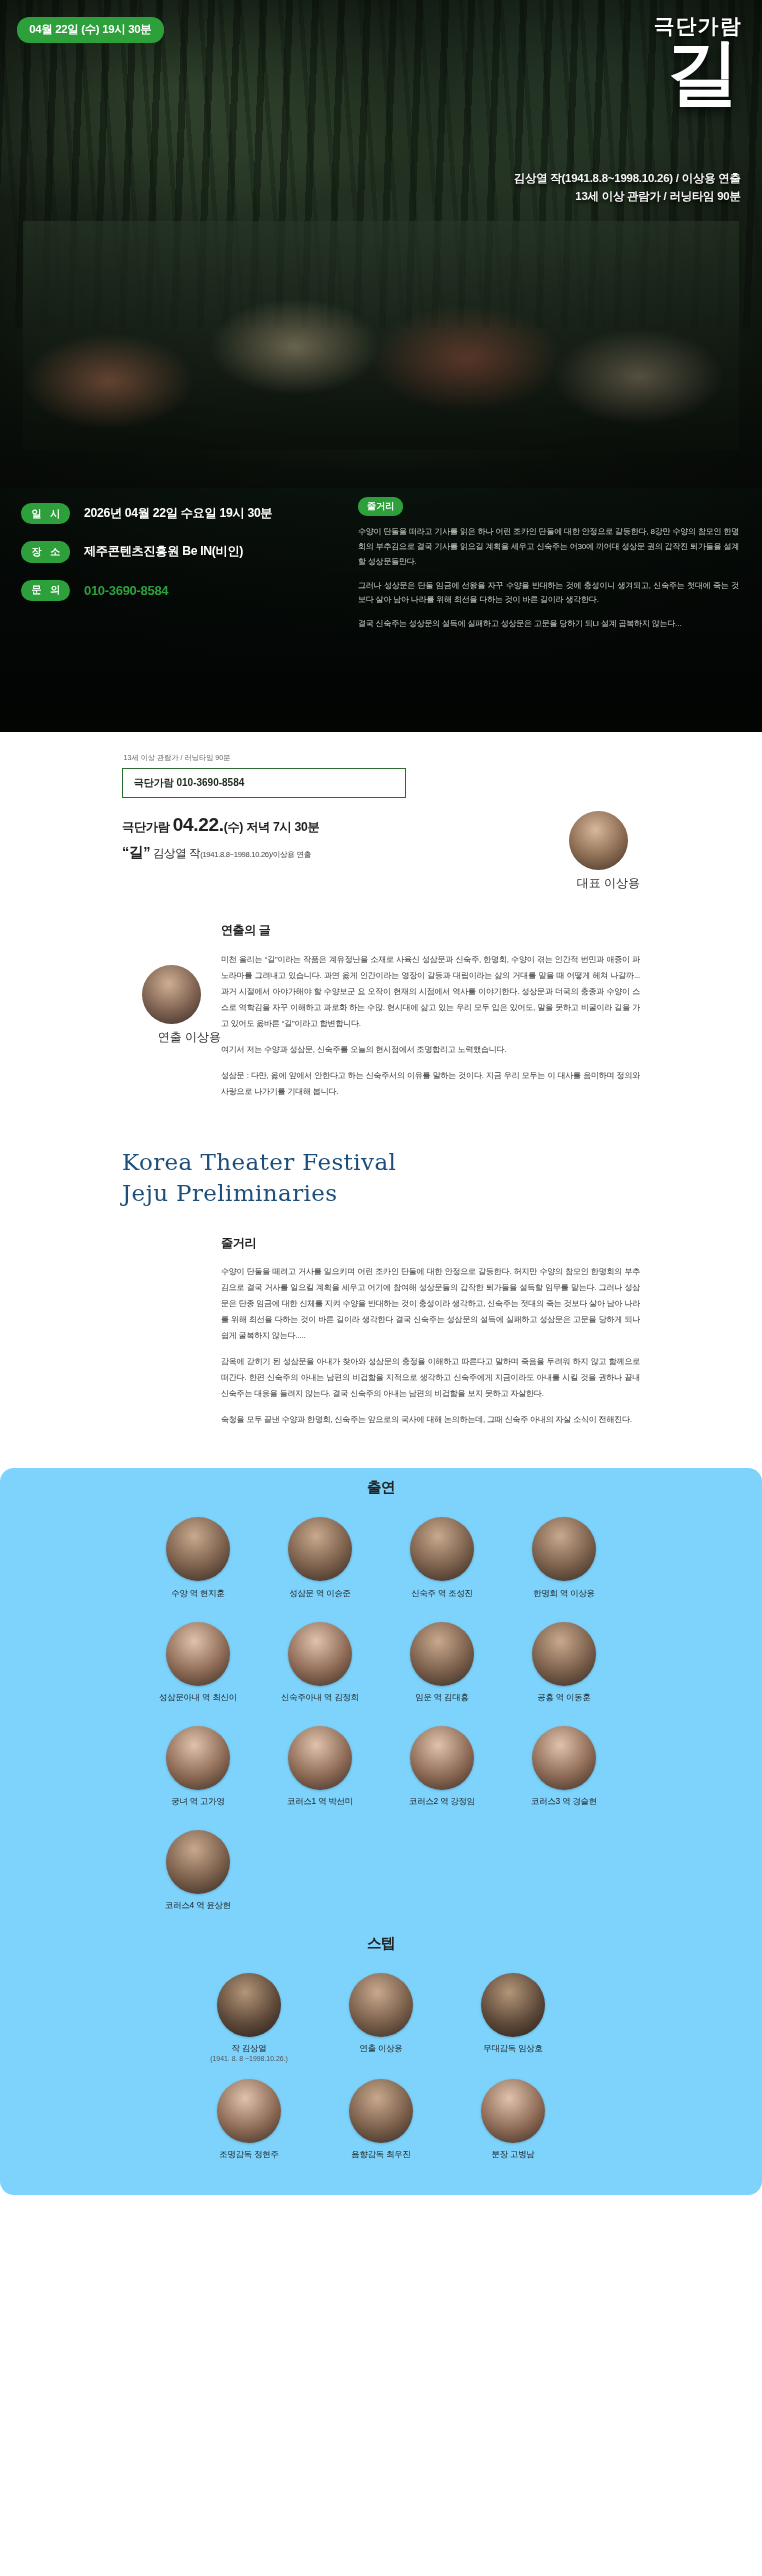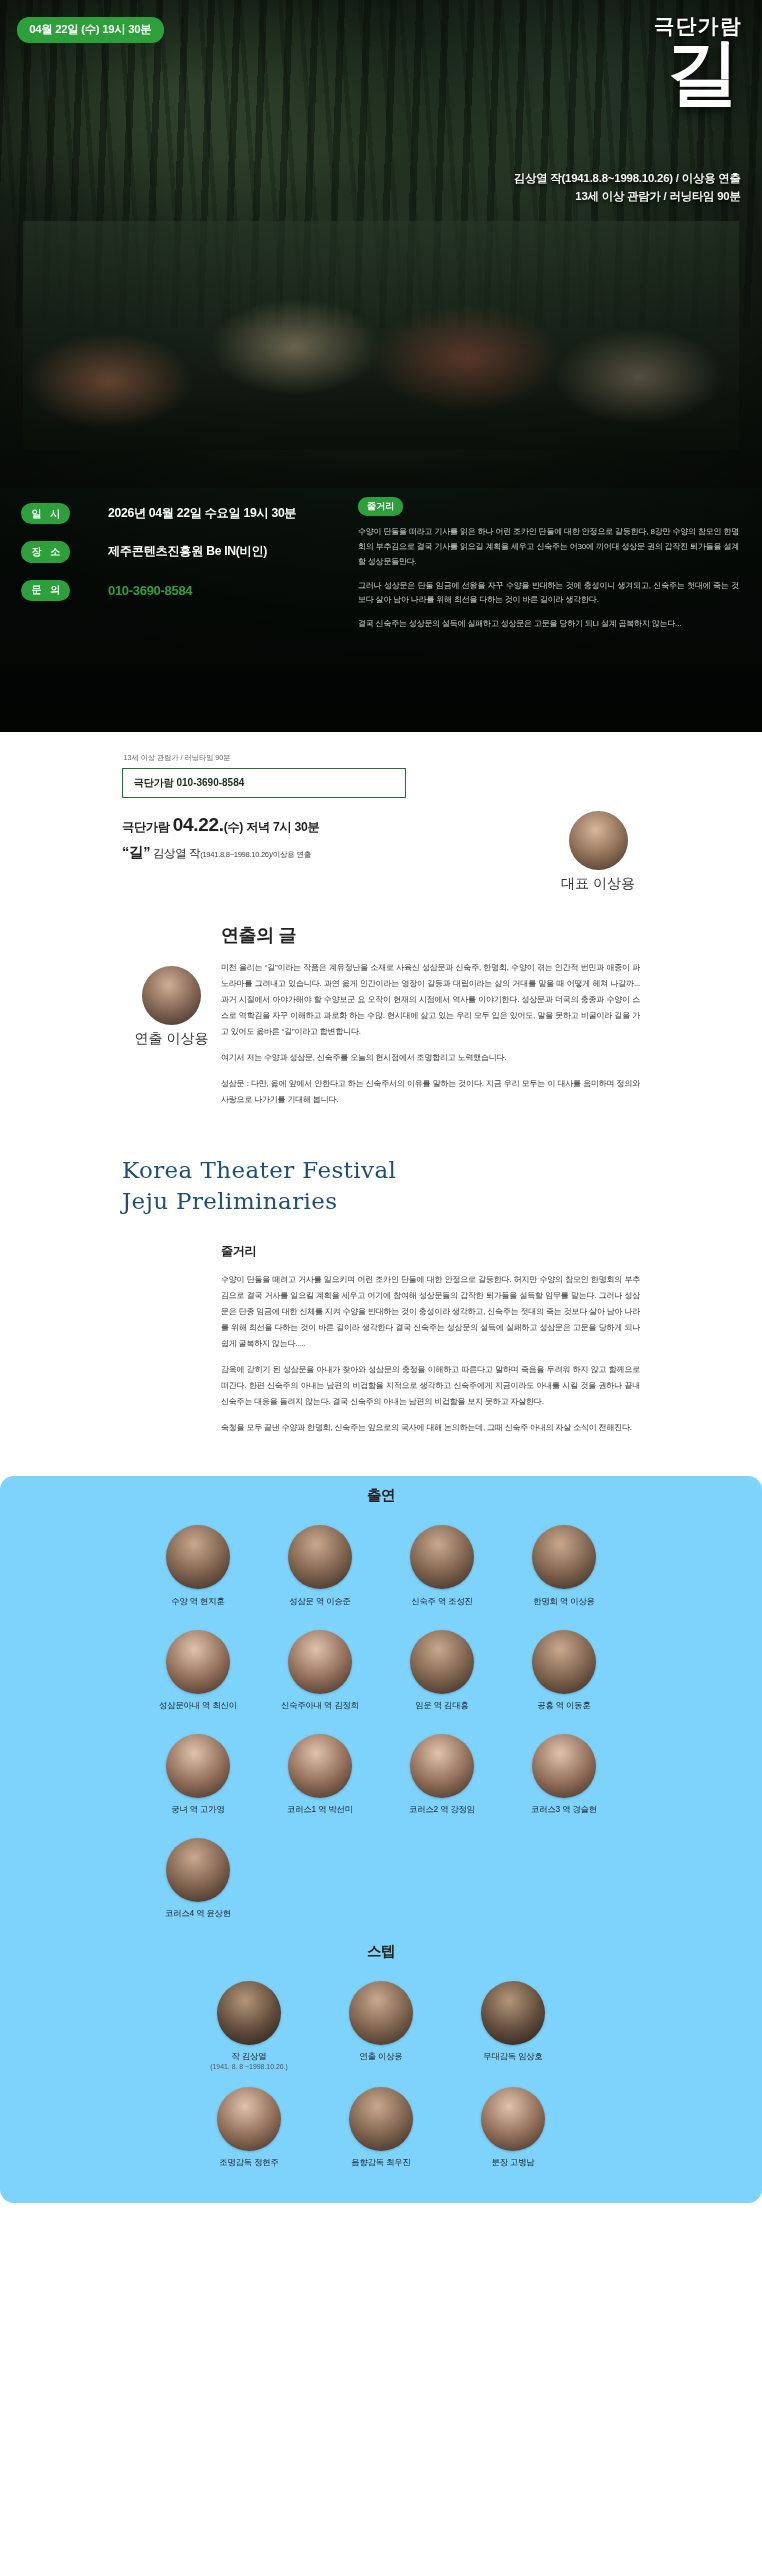--- a/index.html
+++ b/index.html
@@ -80,21 +80,21 @@
     background:
       radial-gradient(ellipse 122px 69px at 12% 70%, rgba(200,120,90,.45), rgba(0,0,0,0) 70%),
       radial-gradient(ellipse 122px 69px at 38% 55%, rgba(230,200,160,.40), rgba(0,0,0,0) 70%),
       radial-gradient(ellipse 137px 76px at 62% 60%, rgba(190,90,70,.40), rgba(0,0,0,0) 70%),
       radial-gradient(ellipse 122px 69px at 86% 68%, rgba(210,180,150,.35), rgba(0,0,0,0) 70%),
       linear-gradient(180deg, rgba(40,55,40,.6), rgba(10,15,10,.9));
     filter: blur(0.2px);
   }
 
   .info-block { position: absolute; left: 21.3px; top: 503px; width: 320px; }
-  .info-row { display: flex; align-items: center; margin-bottom: 17px; gap: 24px; }
+  .info-row { display: flex; align-items: center; margin-bottom: 17px; }
   .info-pill {
     width: 49px; height: 21.3px; border-radius: 10.7px;
     background: #2ea03b; color: #fff;
     font-size: 10px; font-weight: bold;
     display: flex; align-items: center; justify-content: center;
     letter-spacing: 3px; text-indent: 3px;
     flex: none;
   }
   .info-text { margin-left: 13.7px; color: #fff; font-size: 12.2px; font-weight: bold; letter-spacing: -0.3px; }
   .info-text.phone { color: #2ea03b; font-size: 13px; }
@@ -131,27 +131,27 @@
   .head-line2 { font-size: 11.4px; margin-top: 6.9px; letter-spacing: -0.3px; }
   .head-line2 .q { font-weight: bold; font-size: 14.5px; }
   .head-line2 small { font-size: 7.6px; color: #444; }
 
   .portrait {
     width: 59px; height: 59px; border-radius: 50%;
     background: radial-gradient(circle at 45% 32%, #d8b79a, #8a6b52 55%, #3c2e24 100%);
     display: block; margin: 0 auto 4.6px;
   }
   .portrait.p2 { background: radial-gradient(circle at 45% 32%, #cfae93, #7d6150 55%, #332823 100%); }
-  .pcaption { font-size: 14px; text-align: center; color: #333; }
+  .pcaption { font-size: 12px; text-align: right; color: #333; }
   .right-portrait { width: 84px; text-align: center; }
 
   .director-wrap { display: flex; margin-top: 30.5px; }
   .director-photo-col { width: 99px; flex: none; padding-top: 43px; }
   .director-body { flex: 1; }
-  .director-heading { font-size: 18px; font-weight: bold; margin-bottom: 12.2px; letter-spacing: -0.4px; }
+  .director-heading { font-size: 12px; font-weight: bold; margin-bottom: 12.2px; letter-spacing: -0.4px; }
   .director-body p, .story-body p {
     font-size: 8px; line-height: 2.0; color: #333; margin-bottom: 10px;
     text-align: justify; letter-spacing: -0.2px;
   }
 
   .festival-title {
     font-family: "DejaVu Serif", serif;
     font-size: 23px; color: #1e4f7a; letter-spacing: 0.4px;
     line-height: 1.35; margin: 37px 0 26px;
   }

